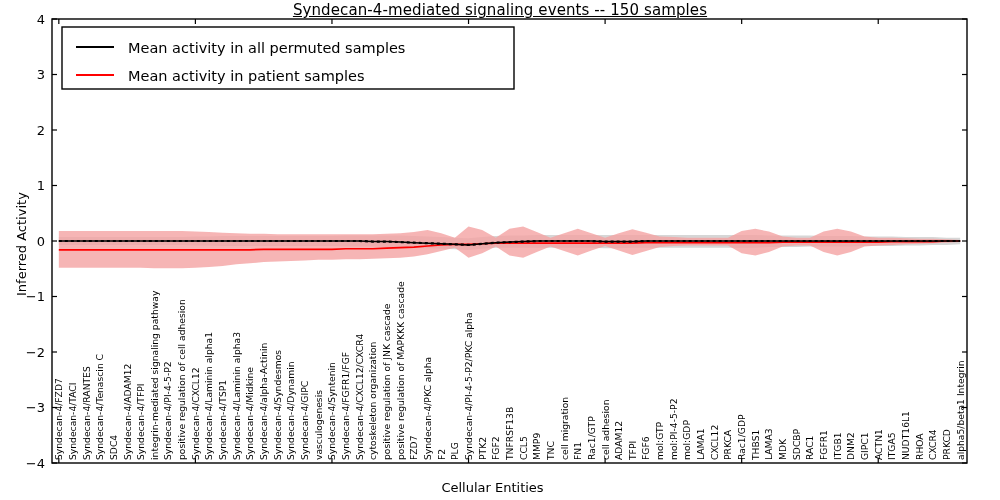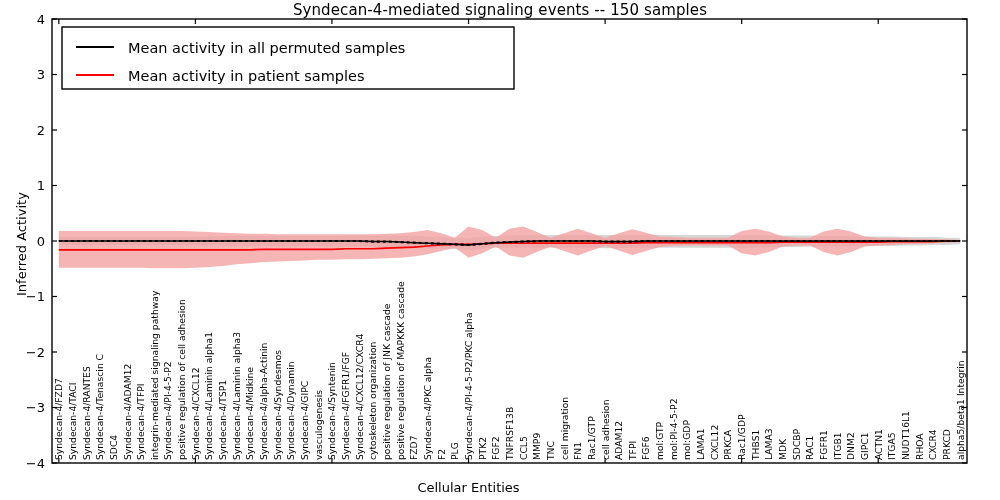--- a/index.html
+++ b/index.html
@@ -1,23 +1,23 @@
 <!DOCTYPE html>
 <html><head>
 <meta charset="utf-8">
 <style>
   html,body{margin:0;padding:0;}
   body{width:1000px;height:500px;background:#ffffff;
        font-family:"DejaVu Sans","Liberation Sans",sans-serif;overflow:hidden;}
   #root{position:relative;width:1000px;height:500px;}
   .ttl{position:absolute;left:0;top:1px;width:1000px;text-align:center;
-       font-size:15px;color:#000;letter-spacing:0.1px;}
+       font-size:15px;color:#000;letter-spacing:0.1px;text-decoration:underline;}
   .ylab{position:absolute;font-size:13px;color:#000;
         transform:rotate(-90deg);transform-origin:0 0;white-space:nowrap;}
-  .xlab{position:absolute;left:0;width:937px;text-align:center;font-size:13px;color:#000;}
+  .xlab{position:absolute;left:0;width:937px;text-align:center;font-size:13px;color:#000;padding-left:24px;}
   svg{position:absolute;left:0;top:0;}
   .ytick{font-size:13px;fill:#000;text-anchor:end;}
   .xcat{font-size:9.2px;fill:#000;}
   .legtxt{font-size:14.5px;fill:#000;}
 </style>
 </head>
 <body>
 
 <div id="root">
 

